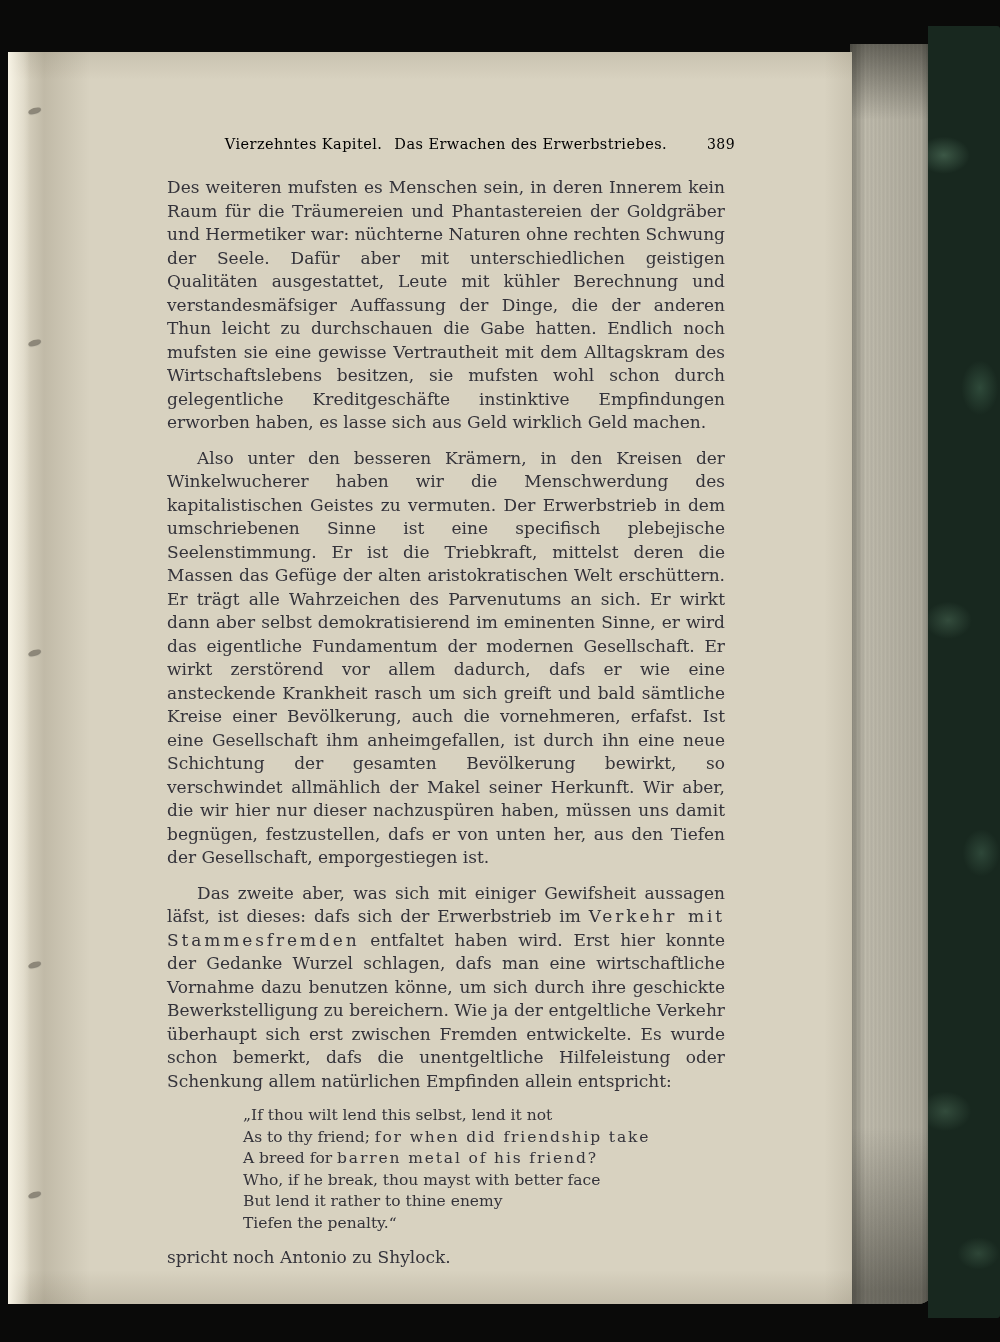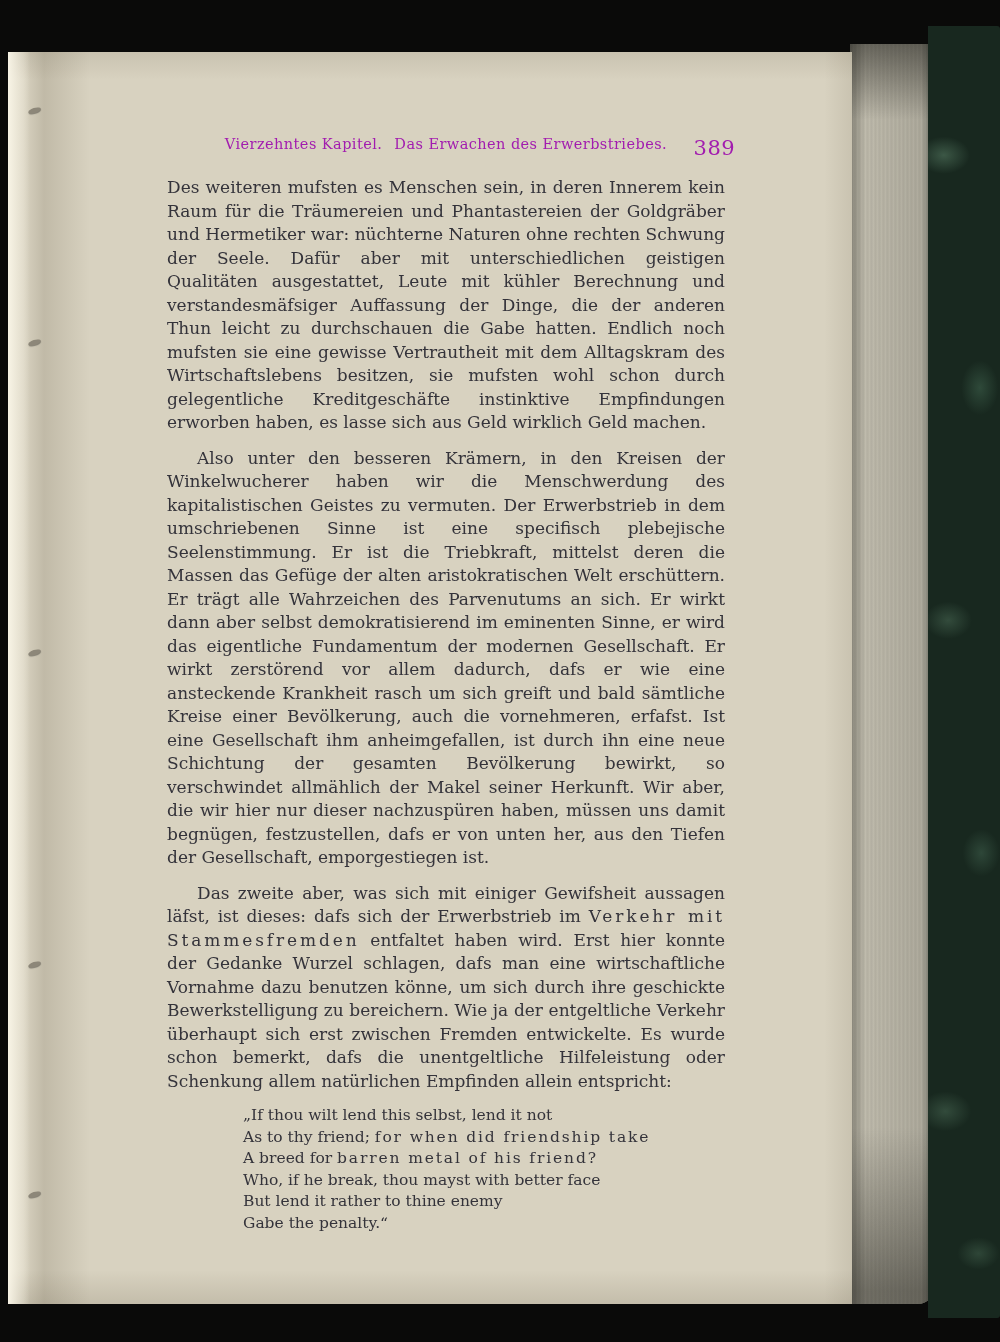--- a/index.html
+++ b/index.html
@@ -63,25 +63,25 @@
     transform: rotate(-18deg);
   }
 
   
   .content {
     position: absolute; left: 147px; top: 84px; width: 582px;
     color: #34333a;
   }
   .running-head {
     position: relative; text-align: center;
-    font-size: 14.5px; letter-spacing: 0.03em; color: #a21caf;
+    font-size: 14.5px; letter-spacing: 0.03em; color: #000000;
     white-space: nowrap;
   }
   .running-head .chap { margin-right: 12px; }
-  .pagenum { position: absolute; right: 2px; top: 0; font-size: 21px; }
+  .pagenum { position: absolute; right: 2px; top: 0; font-size: 14px; }
 
   .bodytext {
     margin-top: 24px;
     font-size: 17px; line-height: 23.5px;
     text-align: justify;
   }
   .bodytext p { margin: 12px; }
   .bodytext p.indent { text-indent: 30px; }
   .sperr { letter-spacing: 0.17em; }
 
@@ -123,20 +123,21 @@
         <p class="indent">Also unter den besseren Krämern, in den Kreisen der Winkelwucherer haben wir die Menschwerdung des kapitalistischen Geistes zu vermuten. Der Erwerbstrieb in dem umschriebenen Sinne ist eine specifisch plebejische Seelenstimmung. Er ist die Triebkraft, mittelst deren die Massen das Gefüge der alten aristokratischen Welt erschüttern. Er trägt alle Wahrzeichen des Parvenutums an sich. Er wirkt dann aber selbst demokratisierend im eminenten Sinne, er wird das eigentliche Fundamentum der modernen Gesellschaft. Er wirkt zerstörend vor allem dadurch, dafs er wie eine ansteckende Krankheit rasch um sich greift und bald sämtliche Kreise einer Bevölkerung, auch die vornehmeren, erfafst. Ist eine Gesellschaft ihm anheimgefallen, ist durch ihn eine neue Schichtung der gesamten Bevölkerung bewirkt, so verschwindet allmählich der Makel seiner Herkunft. Wir aber, die wir hier nur dieser nachzuspüren haben, müssen uns damit begnügen, festzustellen, dafs er von unten her, aus den Tiefen der Gesellschaft, emporgestiegen ist.</p>
 
         <p class="indent"><span>Das zweite aber, was sich mit einiger Gewifsheit aussagen läfst, ist dieses: dafs sich der Erwerbstrieb im </span><span class="sperr">Verkehr mit Stammesfremden</span><span> entfaltet haben wird. Erst hier konnte der Gedanke Wurzel schlagen, dafs man eine wirtschaftliche Vornahme dazu benutzen könne, um sich durch ihre geschickte Bewerkstelligung zu bereichern. Wie ja der entgeltliche Verkehr überhaupt sich erst zwischen Fremden entwickelte. Es wurde schon bemerkt, dafs die unentgeltliche Hilfeleistung oder Schenkung allem natürlichen Empfinden allein entspricht:</span></p>
 
         <div class="quote">
           <div><span>„If thou wilt lend this selbst, lend it not</span><span class="spaced"></span></div>
           <div><span>As to thy friend; </span><span class="spaced">for when did friendship take</span></div>
           <div><span>A breed for </span><span class="spaced">barren metal of his friend?</span></div>
           <div><span>Who, if he break, thou mayst with better face</span><span class="spaced"></span></div>
           <div><span>But lend it rather to thine enemy</span><span class="spaced"></span></div>
-          <div><span>Gabe the penalty.“</span><span class="spaced"></span></div>
+          <div><span>Tiefen the penalty.“</span><span class="spaced"></span></div>
         </div>
 
+        <p class="closing">spricht noch Antonio zu Shylock.</p>
 
       </div>
     </div>
   </div>
 </div>
 
 </body></html>

